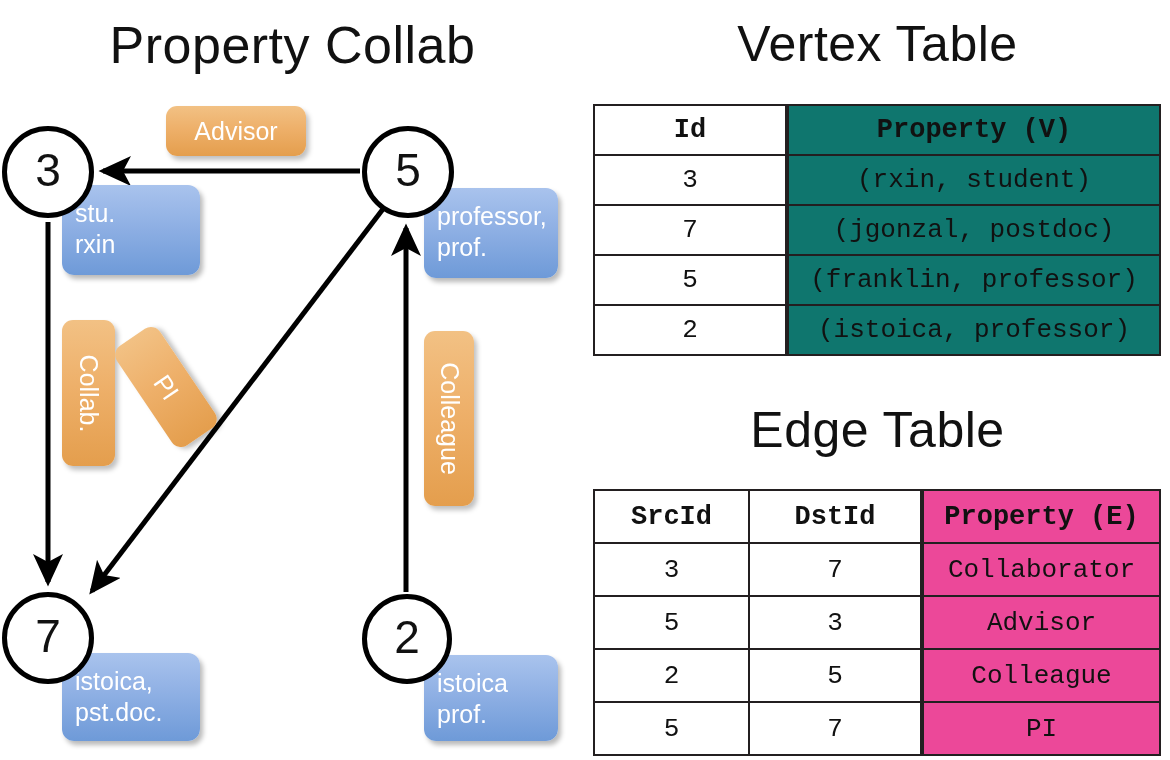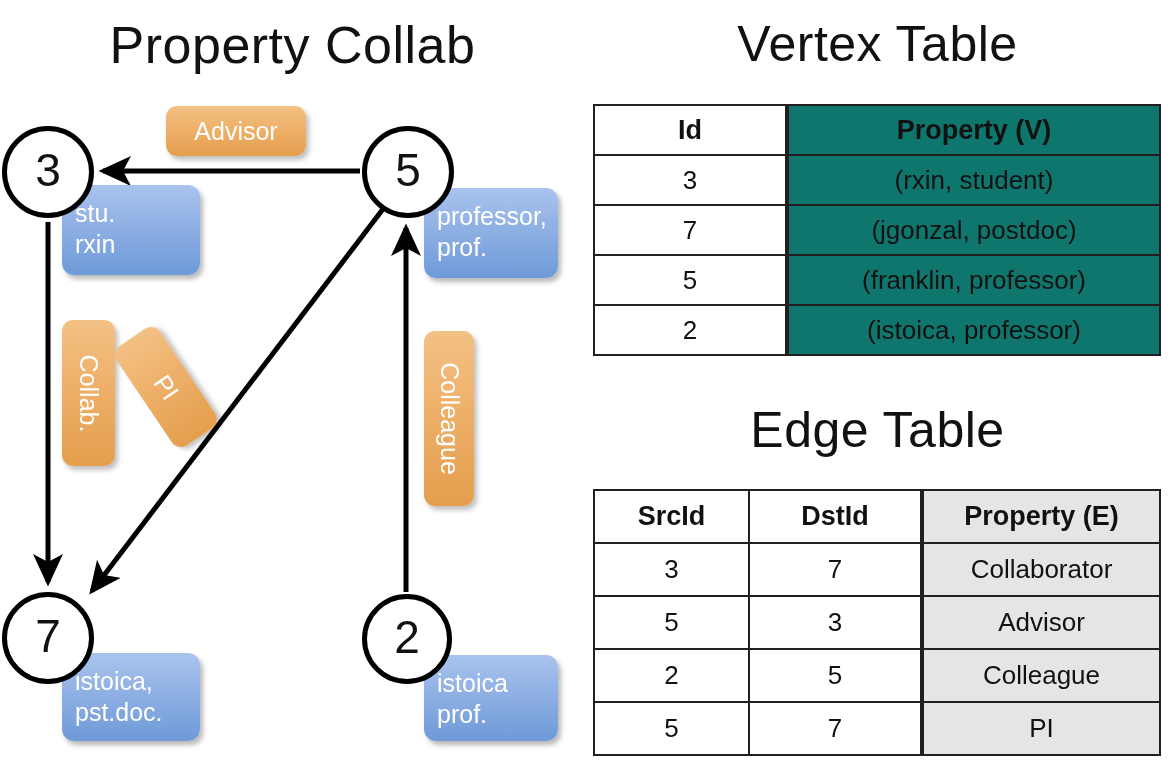--- a/index.html
+++ b/index.html
@@ -133,21 +133,21 @@
   
   .grid-table {
     position: absolute;
     border-collapse: collapse;
     table-layout: fixed;
     background: #ffffff;
   }
   .grid-table td, .grid-table th {
     border: 2px solid #231f20;
     text-align: center;
-    font-family: Liberation Sans, sans-serif;
+    font-family: Liberation Mono, monospace;
     font-weight: 400;
     color: #111111;
     padding: 0;
   }
   .grid-table th {
     font-weight: 700;
   }
 
   #vertex-table {
     left: 593px; top: 104px; width: 568px;
@@ -168,21 +168,21 @@
   }
   #edge-table th, #edge-table td {
     height: 51px;
     font-size: 26px;
     margin-left: 20px;
   }
   #edge-table th { font-size: 27px; }
   #edge-table .col-src { width: 153px; }
   #edge-table .col-dst { width: 170px; }
   #edge-table .cell-prop {
-    background: #e5e5e5;
+    background: #ec4899;
     border-left: 4px solid #231f20;
   }
 </style>
 </head>
 <body>
 
 <div id="graph-panel">
 
   <div class="title" id="title-property-graph">Property Collab</div>
 

